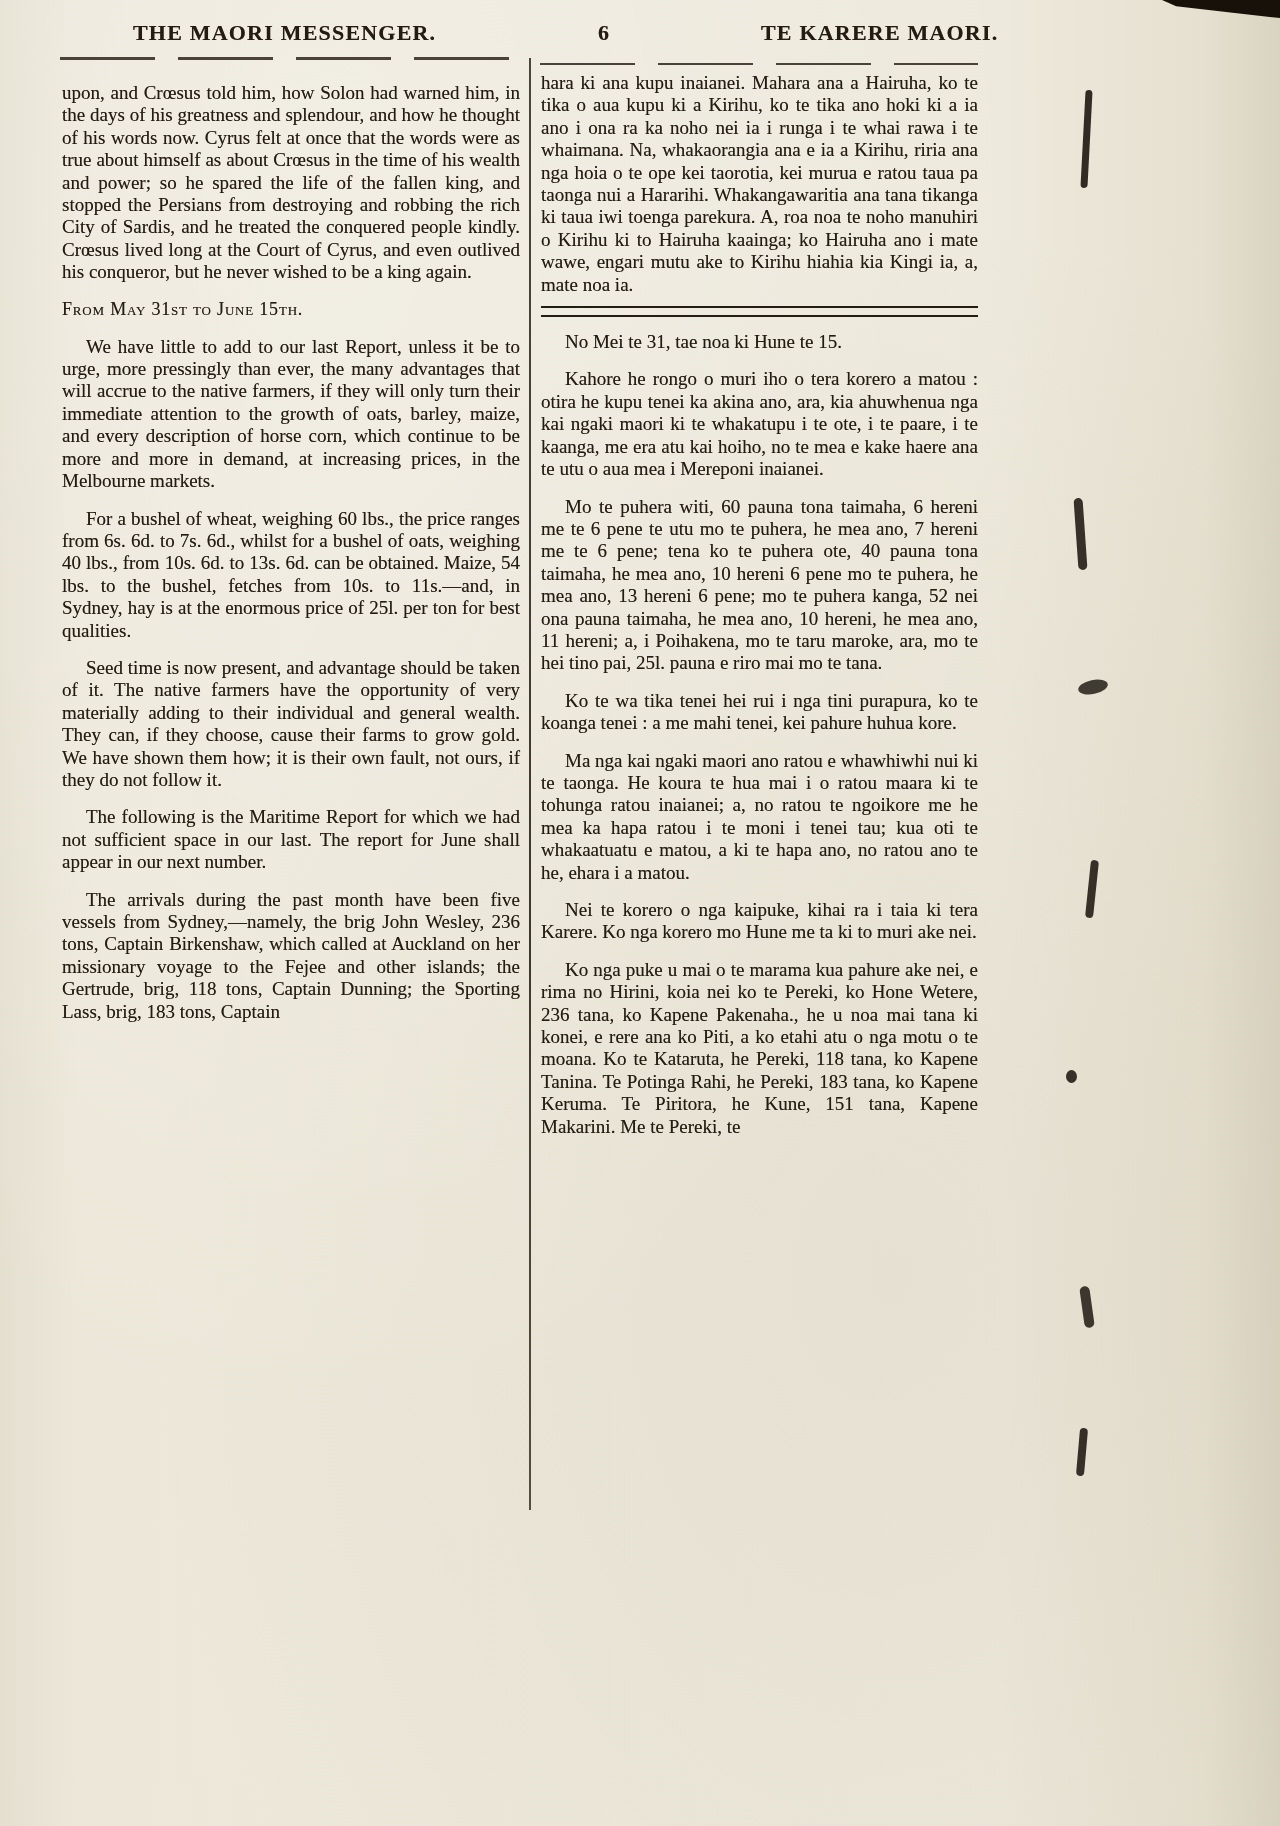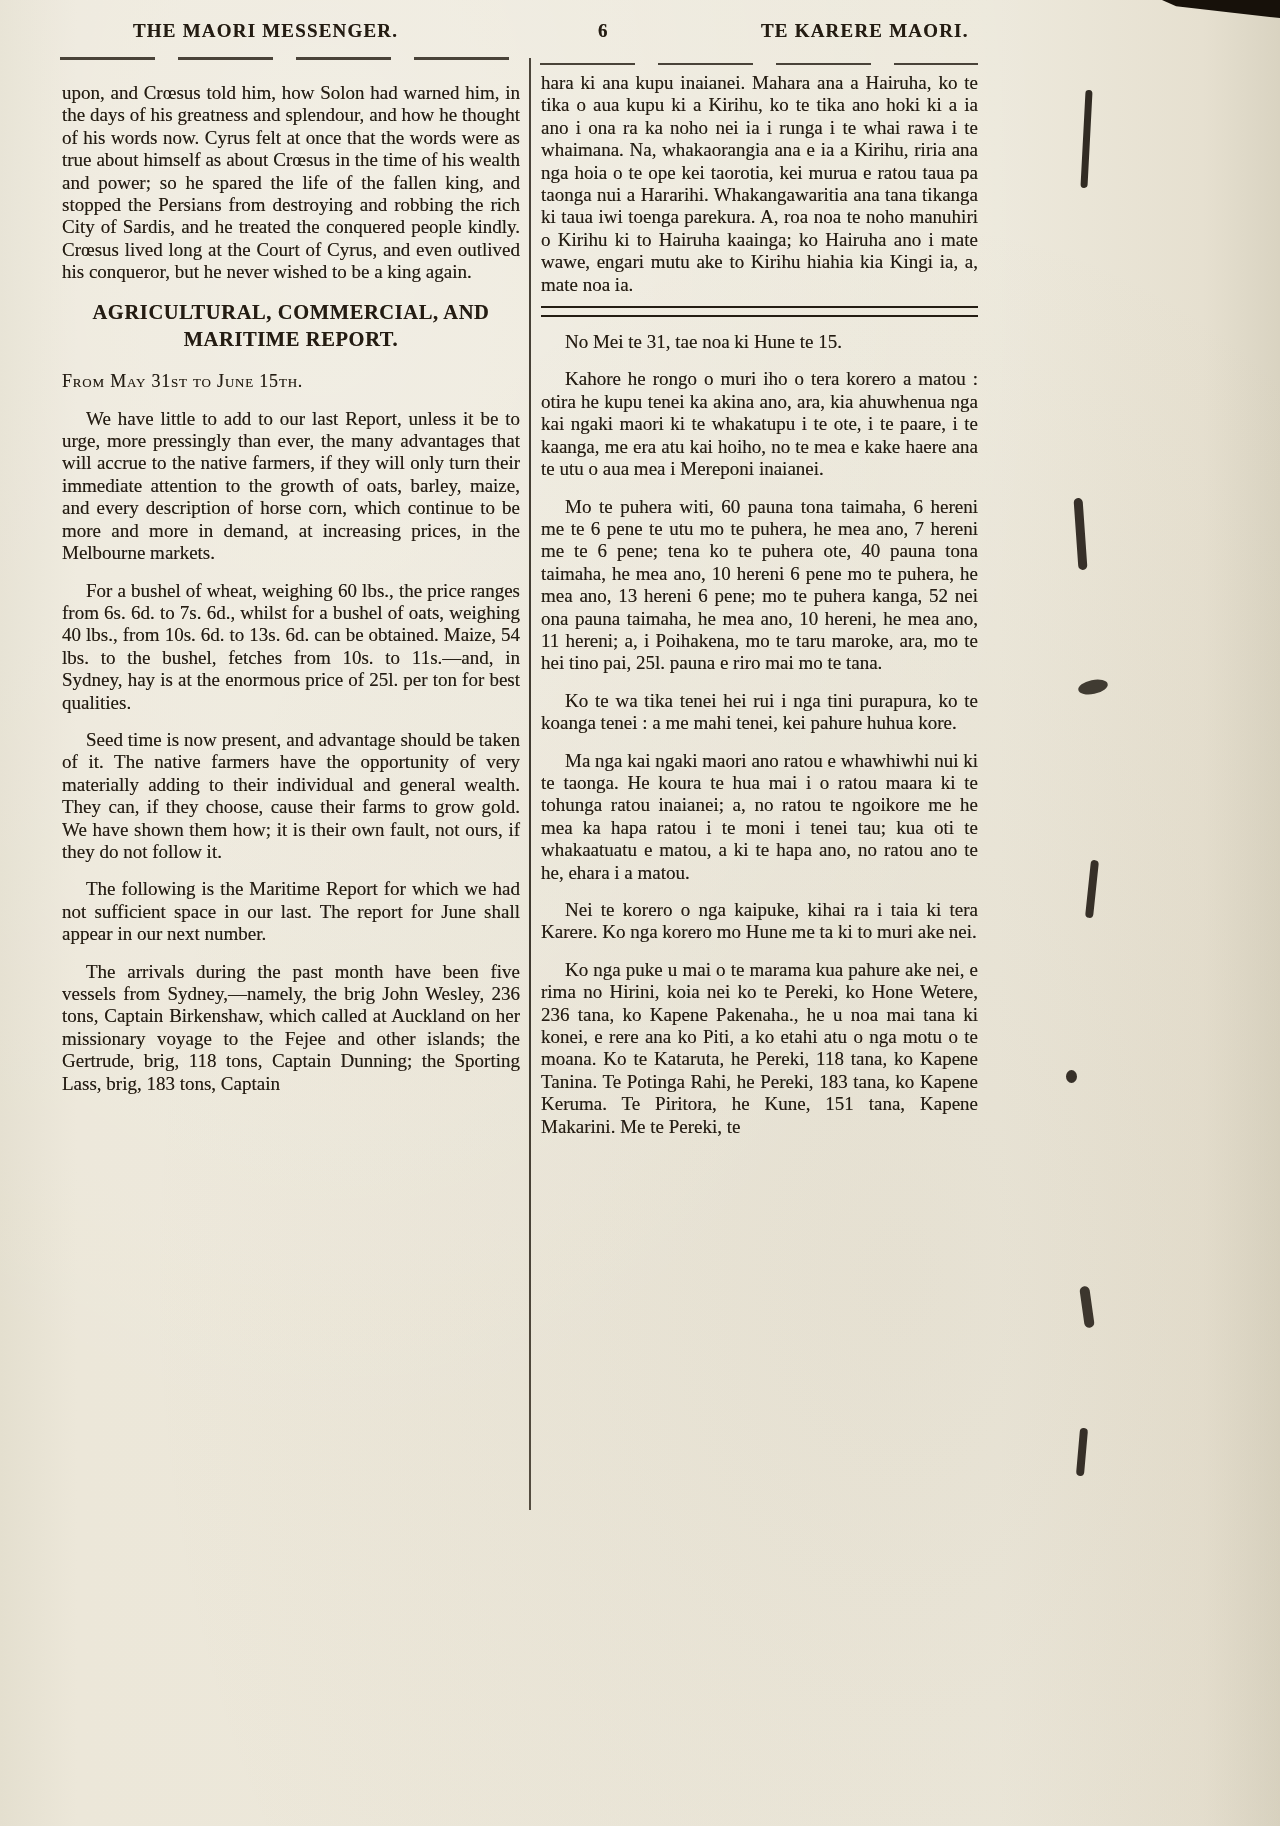--- a/index.html
+++ b/index.html
@@ -13,21 +13,21 @@
       radial-gradient(ellipse at 25% 12%, rgba(255,255,255,.28), transparent 55%),
       radial-gradient(ellipse at 70% 70%, rgba(130,110,75,.07), transparent 60%),
       linear-gradient(90deg, #e4dfcf 0%, #ece7d9 6%, #ede9dc 78%, #e6e0d0 94%, #d9d3c1 100%);
     background-color: #eae5d7;
   }
   .page { position: absolute; inset: 0; }
 
   
   .masthead span {
     position: absolute; top: 20px;
-    font-weight: bold; font-size: 19px; letter-spacing: 1.2px;
+    font-weight: bold; font-size: 22px; letter-spacing: 1.2px;
     white-space: nowrap;
     text-shadow: 0 0 .6px rgba(30,24,16,.55);
   }
   .mast-left  { left: 133px; }
   .mast-num   { left: 598px; }
   .mast-right { left: 752px; margin-left: 9px; }
 
   
   .head-rule {
     position: absolute; height: 3px;
@@ -107,21 +107,20 @@
     <span class="mast-num">6</span>
     <span class="mast-right">TE KARERE MAORI.</span>
   </div>
 
   <div class="head-rule head-rule-left"></div>
   <div class="head-rule head-rule-right"></div>
   <div class="column-divider"></div>
 
   <div class="col col-left">
     <p class="body noindent cont">upon, and Crœsus told him, how Solon had warned him, in the days of his greatness and splendour, and how he thought of his words now. Cyrus felt at once that the words were as true about himself as about Crœsus in the time of his wealth and power; so he spared the life of the fallen king, and stopped the Persians from destroying and robbing the rich City of Sardis, and he treated the conquered people kindly. Crœsus lived long at the Court of Cyrus, and even outlived his conqueror, but he never wished to be a king again.</p>
-    <h2 class="section-heading">AGRICULTURAL, COMMERCIAL, AND MARITIME REPORT.</h2>
     <p class="date-range">From May 31st to June 15th.</p>
     <p class="body">We have little to add to our last Report, unless it be to urge, more pressingly than ever, the many advantages that will accrue to the native farmers, if they will only turn their immediate attention to the growth of oats, barley, maize, and every description of horse corn, which continue to be more and more in demand, at increasing prices, in the Melbourne markets.</p>
     <p class="body">For a bushel of wheat, weighing 60 lbs., the price ranges from 6s. 6d. to 7s. 6d., whilst for a bushel of oats, weighing 40 lbs., from 10s. 6d. to 13s. 6d. can be obtained. Maize, 54 lbs. to the bushel, fetches from 10s. to 11s.—and, in Sydney, hay is at the enormous price of 25l. per ton for best qualities.</p>
     <p class="body">Seed time is now present, and advantage should be taken of it. The native farmers have the opportunity of very materially adding to their individual and general wealth. They can, if they choose, cause their farms to grow gold. We have shown them how; it is their own fault, not ours, if they do not follow it.</p>
     <p class="body">The following is the Maritime Report for which we had not sufficient space in our last. The report for June shall appear in our next number.</p>
     <p class="body">The arrivals during the past month have been five vessels from Sydney,—namely, the brig John Wesley, 236 tons, Captain Birkenshaw, which called at Auckland on her missionary voyage to the Fejee and other islands; the Gertrude, brig, 118 tons, Captain Dunning; the Sporting Lass, brig, 183 tons, Captain</p>
   </div>
 
   <div class="col col-right">
     <p class="body noindent cont">hara ki ana kupu inaianei. Mahara ana a Hairuha, ko te tika o aua kupu ki a Kirihu, ko te tika ano hoki ki a ia ano i ona ra ka noho nei ia i runga i te whai rawa i te whaimana. Na, whakaorangia ana e ia a Kirihu, riria ana nga hoia o te ope kei taorotia, kei murua e ratou taua pa taonga nui a Hararihi. Whakangawaritia ana tana tikanga ki taua iwi toenga parekura. A, roa noa te noho manuhiri o Kirihu ki to Hairuha kaainga; ko Hairuha ano i mate wawe, engari mutu ake to Kirihu hiahia kia Kingi ia, a, mate noa ia.</p>

